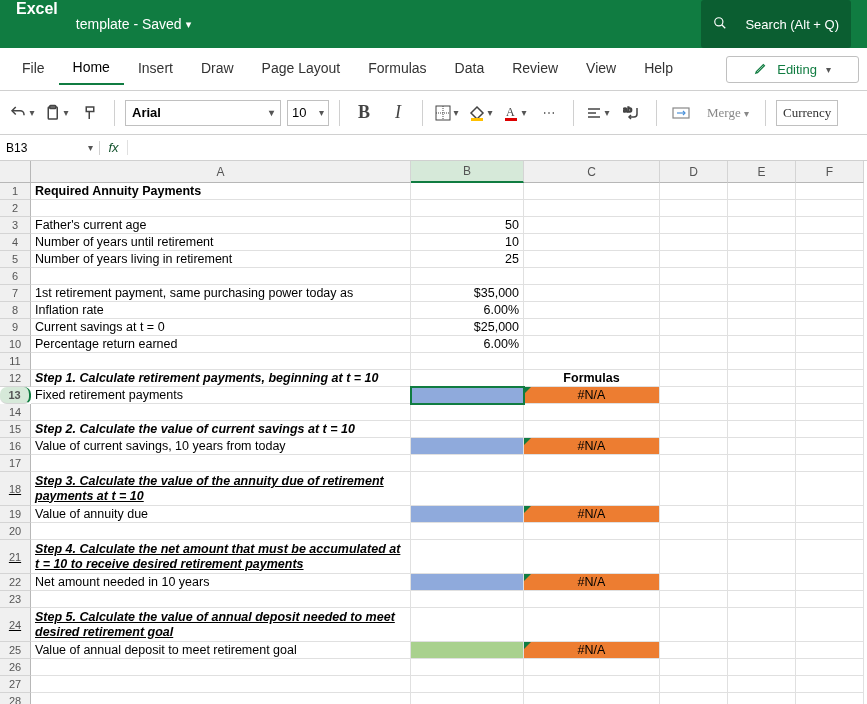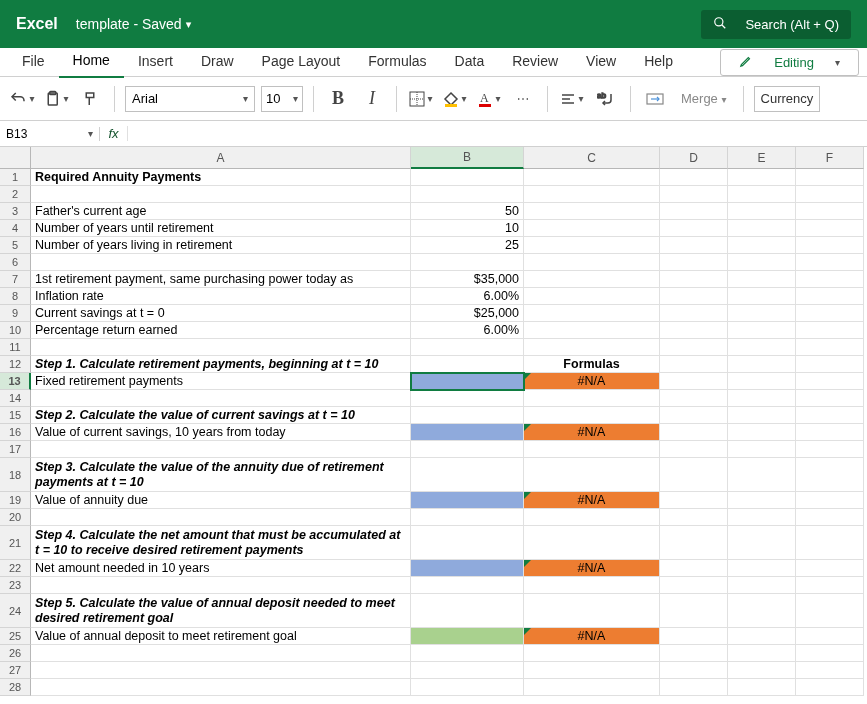--- a/index.html
+++ b/index.html
@@ -1,59 +1,59 @@
 <!DOCTYPE html>
 <html><head>
 <meta charset="utf-8">
 <style>
 * { box-sizing: border-box; margin: 0; padding: 0; }
 body { font-family: "Segoe UI", Arial, sans-serif; font-size: 13px; color: #000; background: #fff; overflow: hidden; }
 
 
-.title-bar { background: #107c41; height: 48px; display: flex; align-items: center; padding: 0 16px; color: #fff; }
+.title-bar { background: #107c41; height: 48px; display: flex; padding: 0 16px; color: #fff; }
 .title-bar .app { font-size: 16px; font-weight: 600; margin-right: 18px; }
 .title-bar .doc { font-size: 14px; display: flex; align-items: center; gap: 4px; }
 .title-bar .spacer { flex: 1; }
 .search-btn { display: flex; align-items: center; gap: 18px; background: #0b5e31; border: none; color: #fff; padding: 6px 12px; border-radius: 3px; font-size: 13px; cursor: pointer; }
 
 
-.tabs-row { display: flex; align-items: center; height: 29px; padding: 0 8px; border-bottom: 1px solid #d0d0d0; }
+.tabs-row { display: flex; align-items: center; height: 43px; padding: 0 8px; border-bottom: 1px solid #d0d0d0; }
 .tab { padding: 6px 14px 8px 14px; font-size: 14px; cursor: pointer; color: #333; }
 .tab.active { border-bottom: 2px solid #107c41; color: #000; font-weight: 500; }
 .tabs-row .spacer { flex: 1; }
-.editing-btn { display: flex; align-items: center; gap: 21px; border: 1px solid #c0c0c0; padding: 4px 18px; border-radius: 3px; font-size: 13px; cursor: pointer; background: #fff; color: #107c41; }
+.editing-btn { display: flex; align-items: center; gap: 9px; border: 1px solid #c0c0c0; padding: 4px 27px; border-radius: 3px; font-size: 13px; cursor: pointer; background: #fff; color: #107c41; }
 
 
 .toolbar { display: flex; align-items: center; height: 44px; padding: 0 8px; border-bottom: 1px solid #d0d0d0; gap: 6px; }
 .tool-btn { width: 28px; height: 28px; display: inline-flex; align-items: center; justify-content: center; cursor: pointer; color: #444; border-radius: 3px; }
 .combo { display: inline-flex; align-items: center; }
 .combo .arrow { font-size: 10px; margin-left: 2px; color: #555; }
-.font-name { border: 1px solid #c0c0c0; height: 26px; width: 130px; padding: 0 6px; display: flex; align-items: center; justify-content: space-between; font-size: 13px; }
+.font-name { border: 1px solid #c0c0c0; height: 26px; width: 156px; padding: 0 6px; display: flex; align-items: center; justify-content: space-between; font-size: 13px; font-weight: bold; }
 .font-size { border: 1px solid #c0c0c0; height: 26px; width: 42px; padding: 0 4px; display: flex; align-items: center; justify-content: space-between; font-size: 13px; }
 .divider { width: 1px; height: 26px; background: #d0d0d0; margin: 0 4px; }
 .bold-icon { font-family: "Times New Roman", serif; font-weight: 700; font-size: 18px; }
 .italic-icon { font-family: "Times New Roman", serif; font-style: italic; font-size: 18px; }
-.merge-label, .currency-label { font-size: 13px; color: #888; padding: 0 6px; }
+.merge-label, .currency-label { font-size: 13px; color: #888; padding: 0 6px; font-family: Liberation Serif, serif; }
 
 
 .formula-row { display: flex; align-items: center; height: 26px; border-bottom: 1px solid #d0d0d0; }
 .name-box { width: 100px; border-right: 1px solid #d0d0d0; display: flex; align-items: center; justify-content: space-between; padding: 0 6px; font-size: 12px; }
 .fx-label { width: 28px; display: flex; align-items: center; justify-content: center; font-style: italic; font-size: 13px; color: #14532d; border-right: 1px solid #e0e0e0; }
 .formula-input { flex: 1; height: 100%; border: none; outline: none; padding: 0 6px; font-size: 12px; }
 
 
 .grid-wrap { position: relative; }
 .grid-corner { width: 31px; height: 22px; border-right: 1px solid #b7b7b7; border-bottom: 1px solid #b7b7b7; background: #f0f0f0; position: absolute; left: 0; top: 0; }
 .col-headers { margin-left: 31px; display: flex; height: 22px; }
 .col-h { background: #f0f0f0; border-right: 1px solid #d4d4d4; border-bottom: 1px solid #b7b7b7; display: flex; align-items: center; justify-content: center; font-size: 12px; color: #555; }
 .col-h.sel { background: #d6e9d9; border-bottom: 2px solid #107c41; }
 .row { display: flex; height: 17px; }
-.row.tall { height: 34px; }
+.row.tall { height: 34px; text-decoration: underline; }
 .row-h { width: 31px; background: #f0f0f0; border-right: 1px solid #b7b7b7; border-bottom: 1px solid #d4d4d4; display: flex; align-items: center; justify-content: center; font-size: 11px; color: #555; }
-.row-h.sel { background: #d6e9d9; border-right: 2px solid #107c41; font-weight: 700; }
+.row-h.sel { background: #d6e9d9; border-right: 2px solid #107c41; font-weight: 700; border-radius: 7px; }
 .cell { border-right: 1px solid #e0e0e0; border-bottom: 1px solid #e0e0e0; padding: 0 4px; font-size: 12.5px; font-family: Arial, sans-serif; display: flex; align-items: center; overflow: hidden; white-space: nowrap; }
 .cell.wrap { white-space: normal; line-height: 1.15; }
 .cell.right { justify-content: flex-end; }
 .cell.center { justify-content: center; }
 .cell.bold { font-weight: 700; }
 .cell.bi { font-weight: 700; font-style: italic; }
 .fill-blue { background: #8faadc; }
 .fill-green { background: #a9d18e; }
 .fill-orange { background: #ed7d31; position: relative; }
 .fill-orange::before { content: ""; position: absolute; left: 0; top: 0; border-top: 7px solid #107c41; border-right: 7px solid transparent; }

